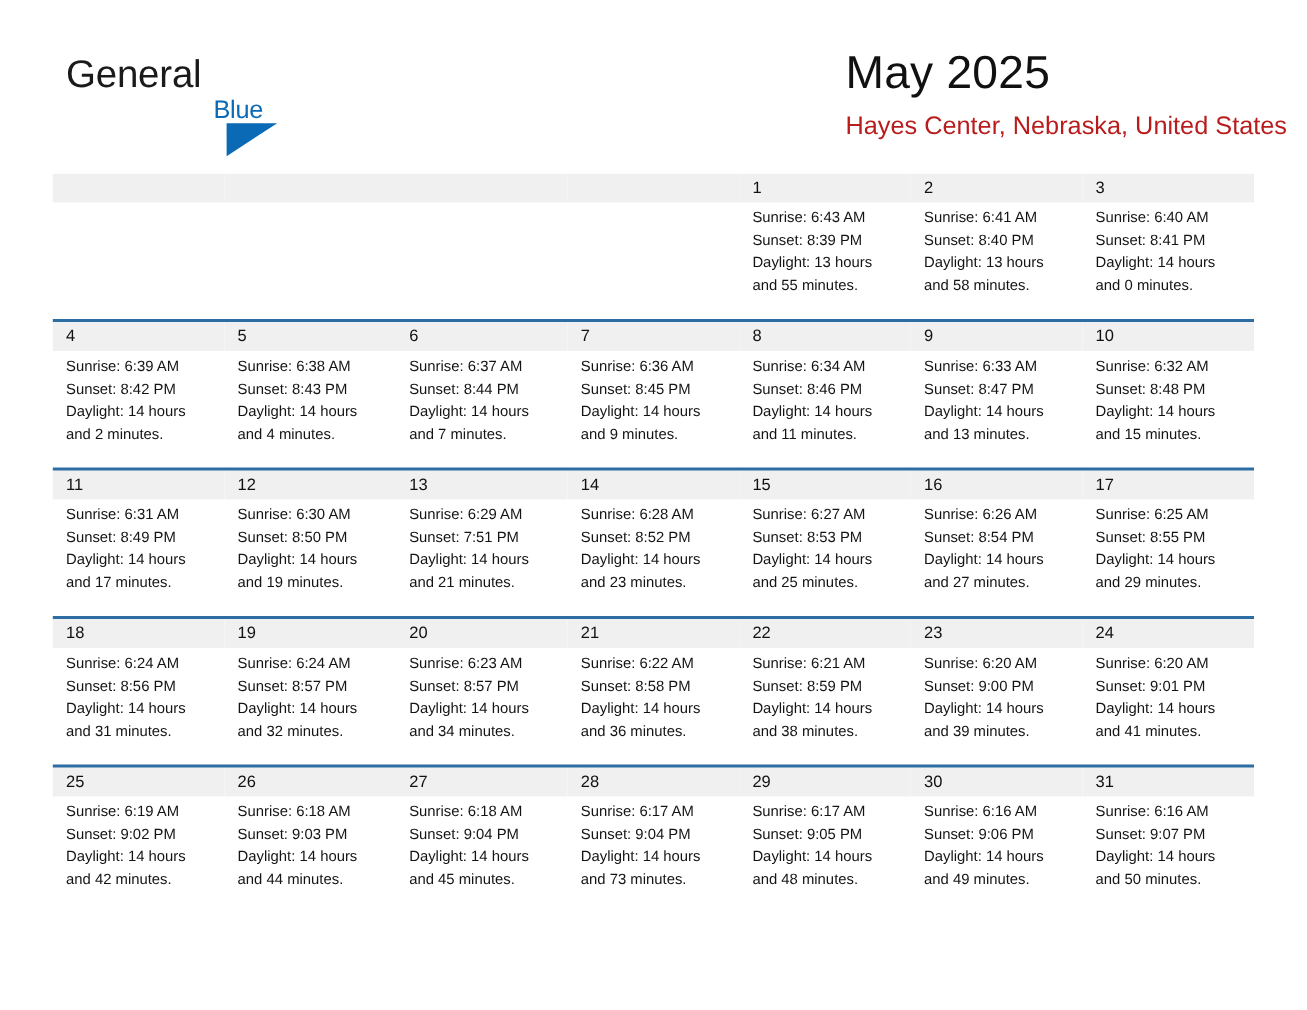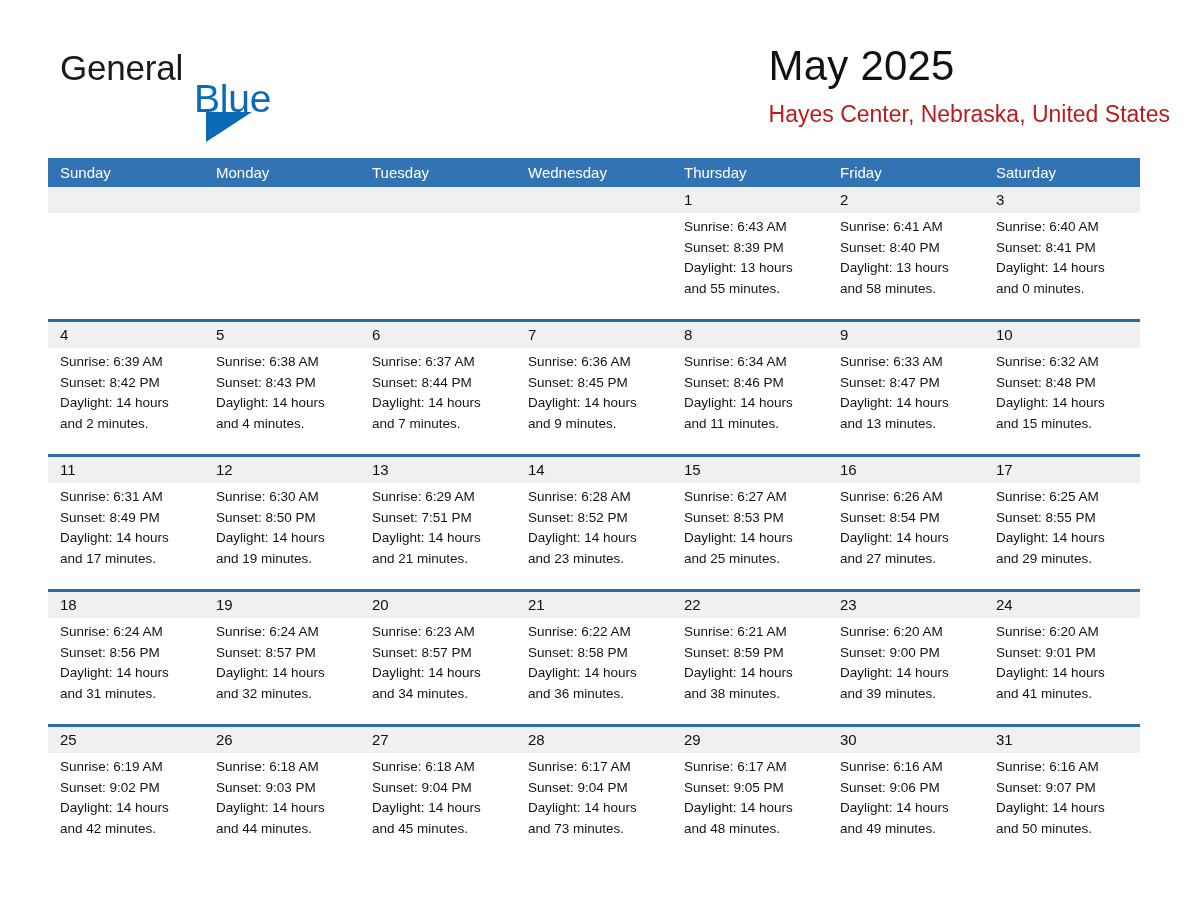--- a/index.html
+++ b/index.html
@@ -56,21 +56,21 @@
     top: 62px;
     width: 0;
     height: 0;
     border-top: 30px solid #0a6ab5;
     border-right: 46px solid transparent;
   }
   .logo-blue {
     position: absolute;
     left: 134px;
     top: 31px;
-    font-size: 39px;
+    font-size: 23px;
     line-height: 36px;
     letter-spacing: -0.2px;
     color: #0a6ab5;
     font-weight: 400;
   }
 
   .title-wrap {
     position: absolute;
     right: 58px;
     top: 40px;
@@ -176,29 +176,20 @@
 
     <div class="title-wrap">
       <div class="cal-title">May 2025</div>
       <div class="cal-subtitle">Hayes Center, Nebraska, United States</div>
     </div>
 
   </div>
 
   <div class="calendar">
 
-    <div class="weekdays">
-      <div class="weekday">Sunday</div>
-      <div class="weekday">Monday</div>
-      <div class="weekday">Tuesday</div>
-      <div class="weekday">Wednesday</div>
-      <div class="weekday">Thursday</div>
-      <div class="weekday">Friday</div>
-      <div class="weekday">Saturday</div>
-    </div>
 
     <div id="weeks-host">
         <div class="week">
           <div class="week-inner">
             <div class="daycell empty">
               <div class="daynum-band"><span class="daynum"></span></div>
               <div class="info"></div>
             </div>
             <div class="daycell empty">
               <div class="daynum-band"><span class="daynum"></span></div>

